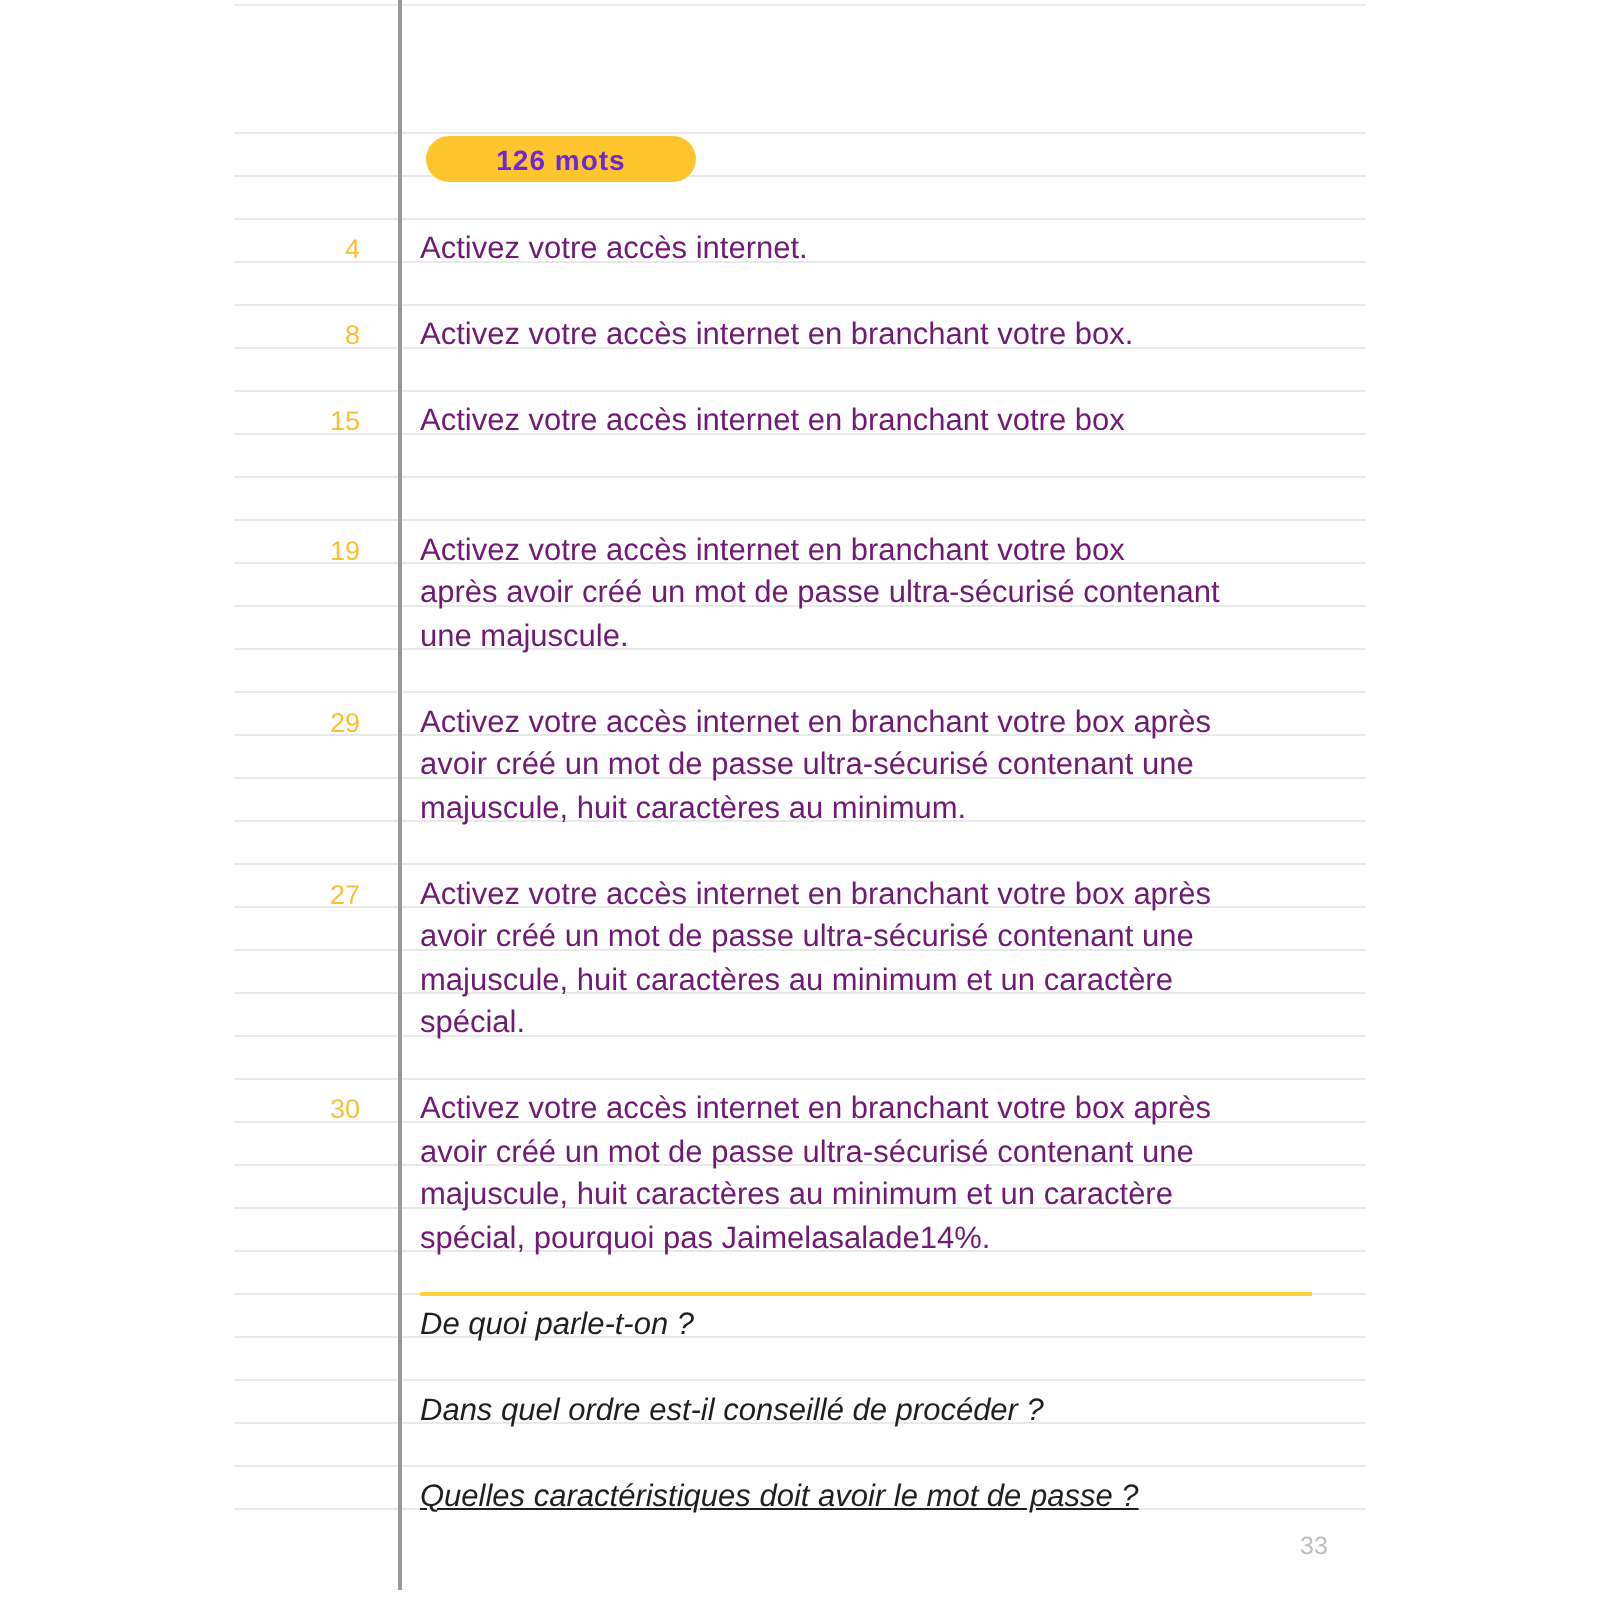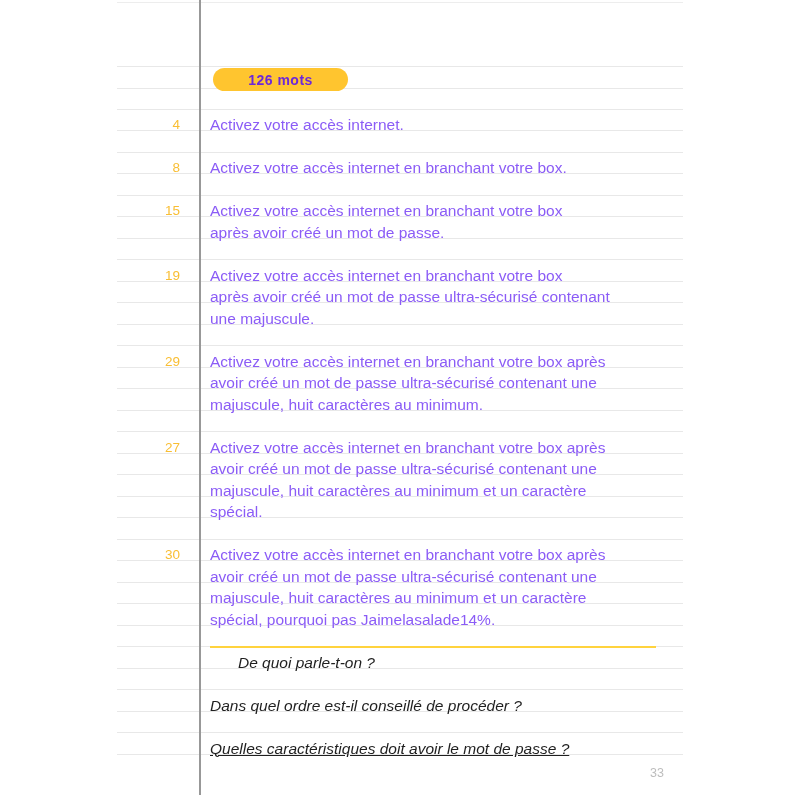--- a/index.html
+++ b/index.html
@@ -56,21 +56,21 @@
     position: absolute;
     left: 117px; width: 63px;
     text-align: right;
     color: #F9BE33;
     font-size: 13.5px;
     line-height: 21.5px;
   }
   .row-lines { position: absolute; left: 210px; top: 0; }
   .row-lines .line {
     white-space: nowrap;
-    color: #8b5cf6;
+    color: #701a75;
     font-size: 15.5px;
     line-height: 21.5px;
   }
 
   .divider {
     position: absolute;
     left: 210px; top: 646px;
     width: 446px; height: 2px;
     background: #FFD33D;
   }
@@ -115,21 +115,20 @@
       <div class="word-row" style="top: 157px;">
         <div class="row-number">8</div>
         <div class="row-lines">
           <div class="line">Activez votre accès internet en branchant votre box.</div>
         </div>
       </div>
       <div class="word-row" style="top: 200px;">
         <div class="row-number">15</div>
         <div class="row-lines">
           <div class="line">Activez votre accès internet en branchant votre box</div>
-          <div class="line">après avoir créé un mot de passe.</div>
         </div>
       </div>
       <div class="word-row" style="top: 264.5px;">
         <div class="row-number">19</div>
         <div class="row-lines">
           <div class="line">Activez votre accès internet en branchant votre box</div>
           <div class="line">après avoir créé un mot de passe ultra-sécurisé contenant</div>
           <div class="line">une majuscule.</div>
         </div>
       </div>
@@ -157,20 +156,20 @@
           <div class="line">avoir créé un mot de passe ultra-sécurisé contenant une</div>
           <div class="line">majuscule, huit caractères au minimum et un caractère</div>
           <div class="line">spécial, pourquoi pas Jaimelasalade14%.</div>
         </div>
       </div>
     </div>
 
   <div class="divider"></div>
 
   <div id="questions-container">
-      <div class="question" style="top: 651.5px; margin-left: 28px;">De quoi parle-t-on ?</div>
+      <div class="question" style="top: 651.5px;">De quoi parle-t-on ?</div>
       <div class="question" style="top: 694.5px; text-align: right;">Dans quel ordre est-il conseillé de procéder ?</div>
       <div class="question" style="top: 737.5px; text-decoration: underline;">Quelles caractéristiques doit avoir le mot de passe ?</div>
     </div>
 
   <div class="page-number">33</div>
 
 </div>
 
 </body></html>

